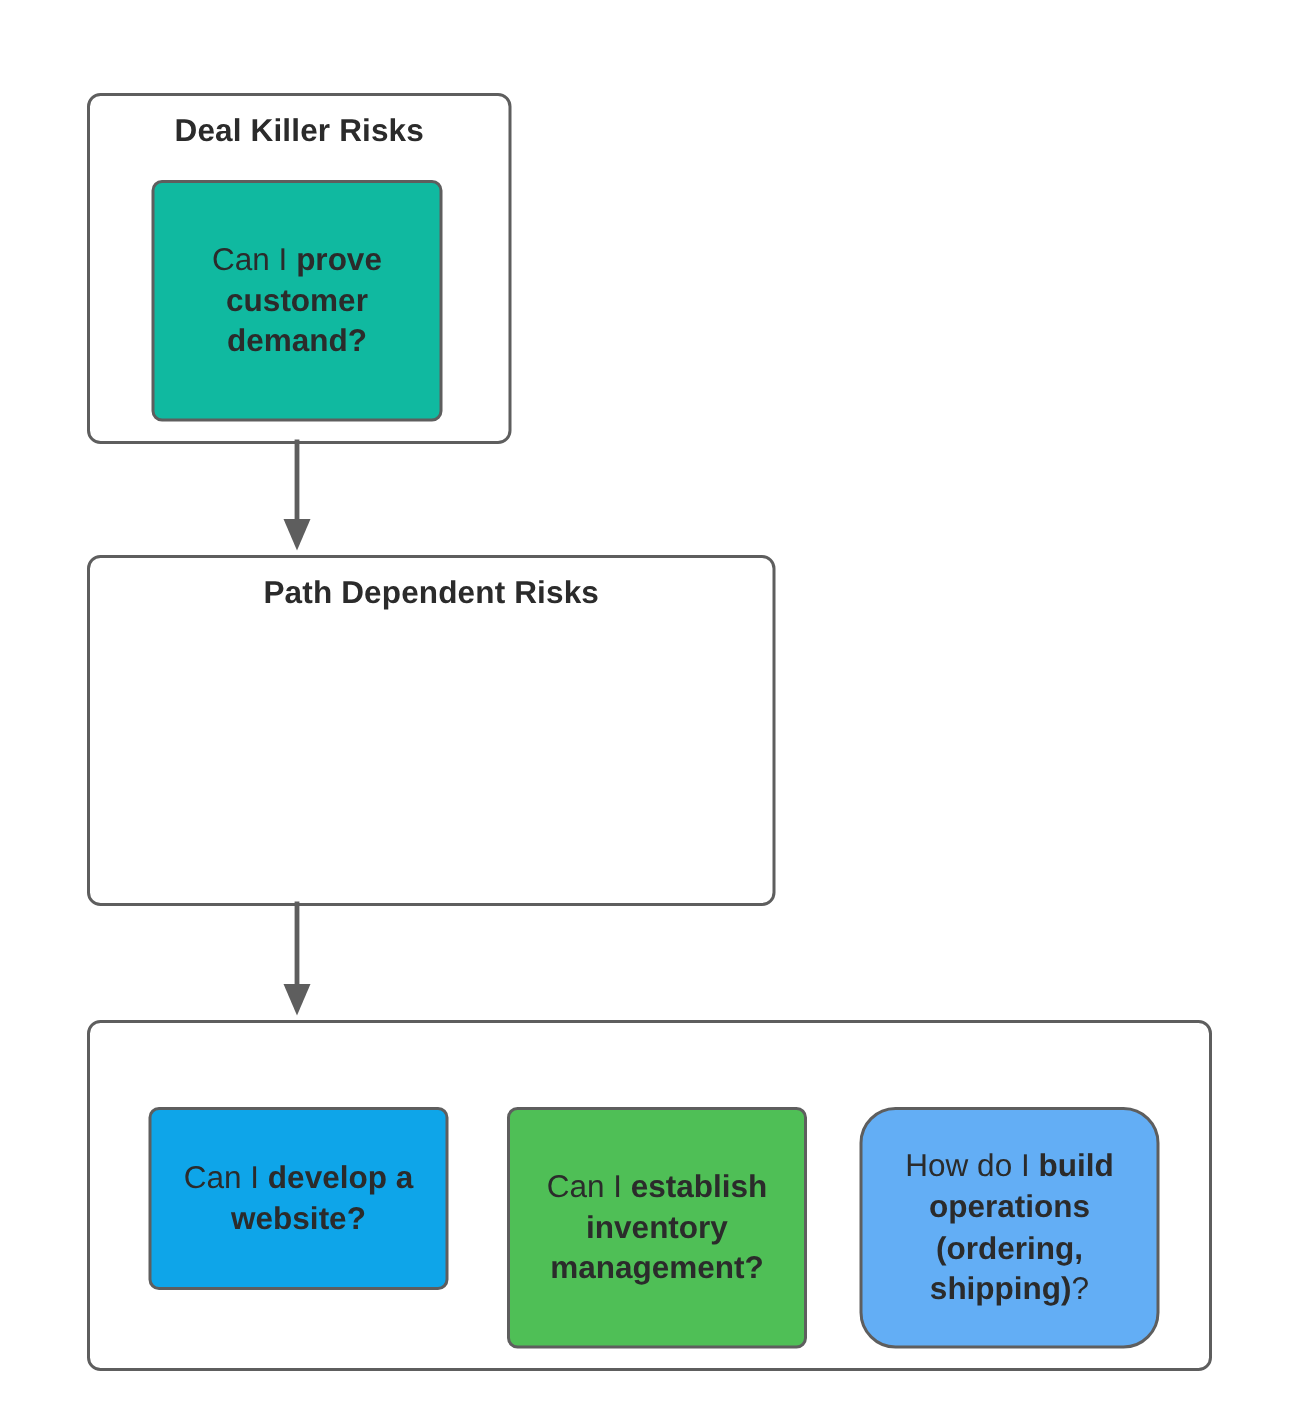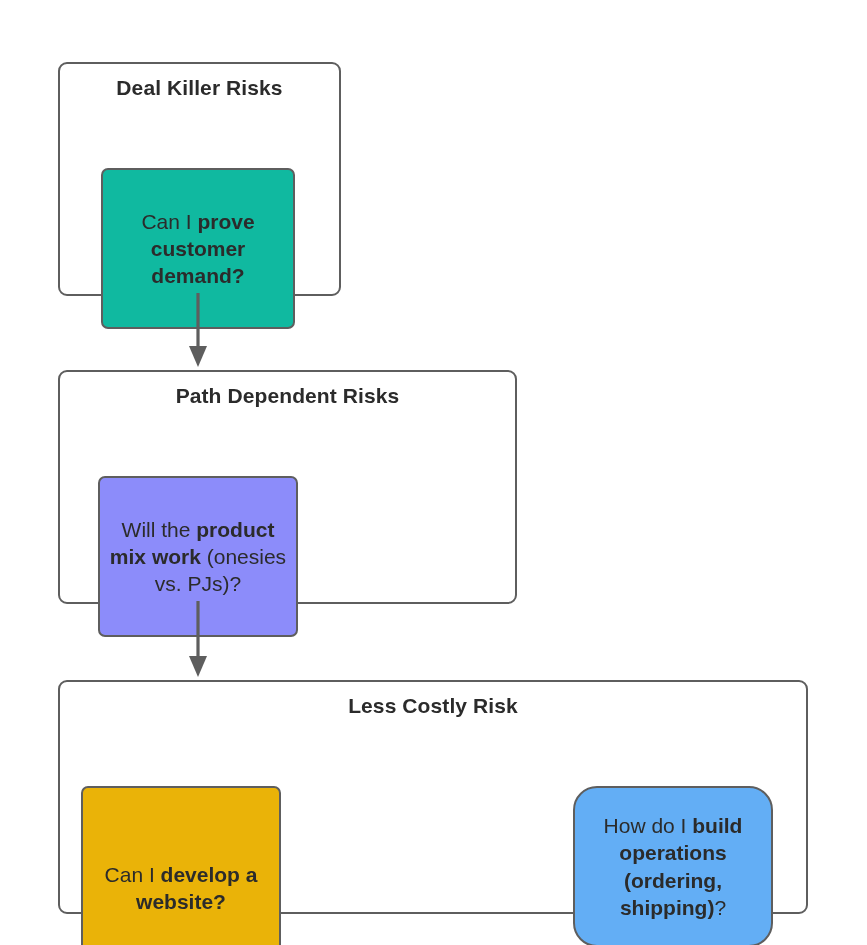--- a/index.html
+++ b/index.html
@@ -48,21 +48,20 @@
   .node {
     position: absolute;
     box-sizing: border-box;
     border: 2.6px solid #5e5e5e;
     border-radius: 7px;
     display: flex;
     align-items: center;
     justify-content: center;
     text-align: center;
     padding: 4px 7px;
-    margin-top: 48px;
   }
   .node-label {
     font-size: 21px;
     line-height: 1.30;
     color: #2b2b2b;
     display: block;
     width: 100%;
   }
   .node-label b { font-weight: bold; }
 
@@ -93,37 +92,36 @@
   </div>
 
   <svg class="edge" style="left:178px; top:293px; width:40px; height:78px;" viewBox="0 0 40 78">
     <line x1="20" y1="0" x2="20" y2="62"></line>
     <polygon points="20,74 11,53 29,53"></polygon>
   </svg>
 
   <div class="group" style="left:58px; top:370px; width:459px; height:234px;">
     <div class="group-title">Path Dependent Risks</div>
 
-    <div class="node" style="left:38px; top:56px; width:200px; height:161px; background:#8c8cfa;">
-      <span class="node-label">Will the <b>product mix work</b> (onesies vs. PJs)?</span>
-    </div>
 
   </div>
 
   <svg class="edge" style="left:178px; top:601px; width:40px; height:80px;" viewBox="0 0 40 80">
     <line x1="20" y1="0" x2="20" y2="64"></line>
     <polygon points="20,76 11,55 29,55"></polygon>
   </svg>
 
   <div class="group" style="left:58px; top:680px; width:750px; height:234px;">
-    <div class="group-title">Less Costly Risk</div>
 
-    <div class="node" style="left:21px; top:56px; width:200px; height:204px; background:#eab308;">
+    <div class="node" style="left:39px; top:56px; width:200px; height:122px; background:#0ea5e9;">
       <span class="node-label">Can I <b>develop a website?</b></span>
     </div>
 
+    <div class="node" style="left:278px; top:56px; width:200px; height:161px; background:#4fbf56;">
+      <span class="node-label">Can I <b>establish inventory management?</b></span>
+    </div>
 
     <div class="node" style="left:513px; top:56px; width:200px; height:161px; background:#63aef5;border-radius:24px;">
       <span class="node-label">How do I <b>build operations (ordering, shipping)</b>?</span>
     </div>
   </div>
 
 </div>
 
 </body></html>

